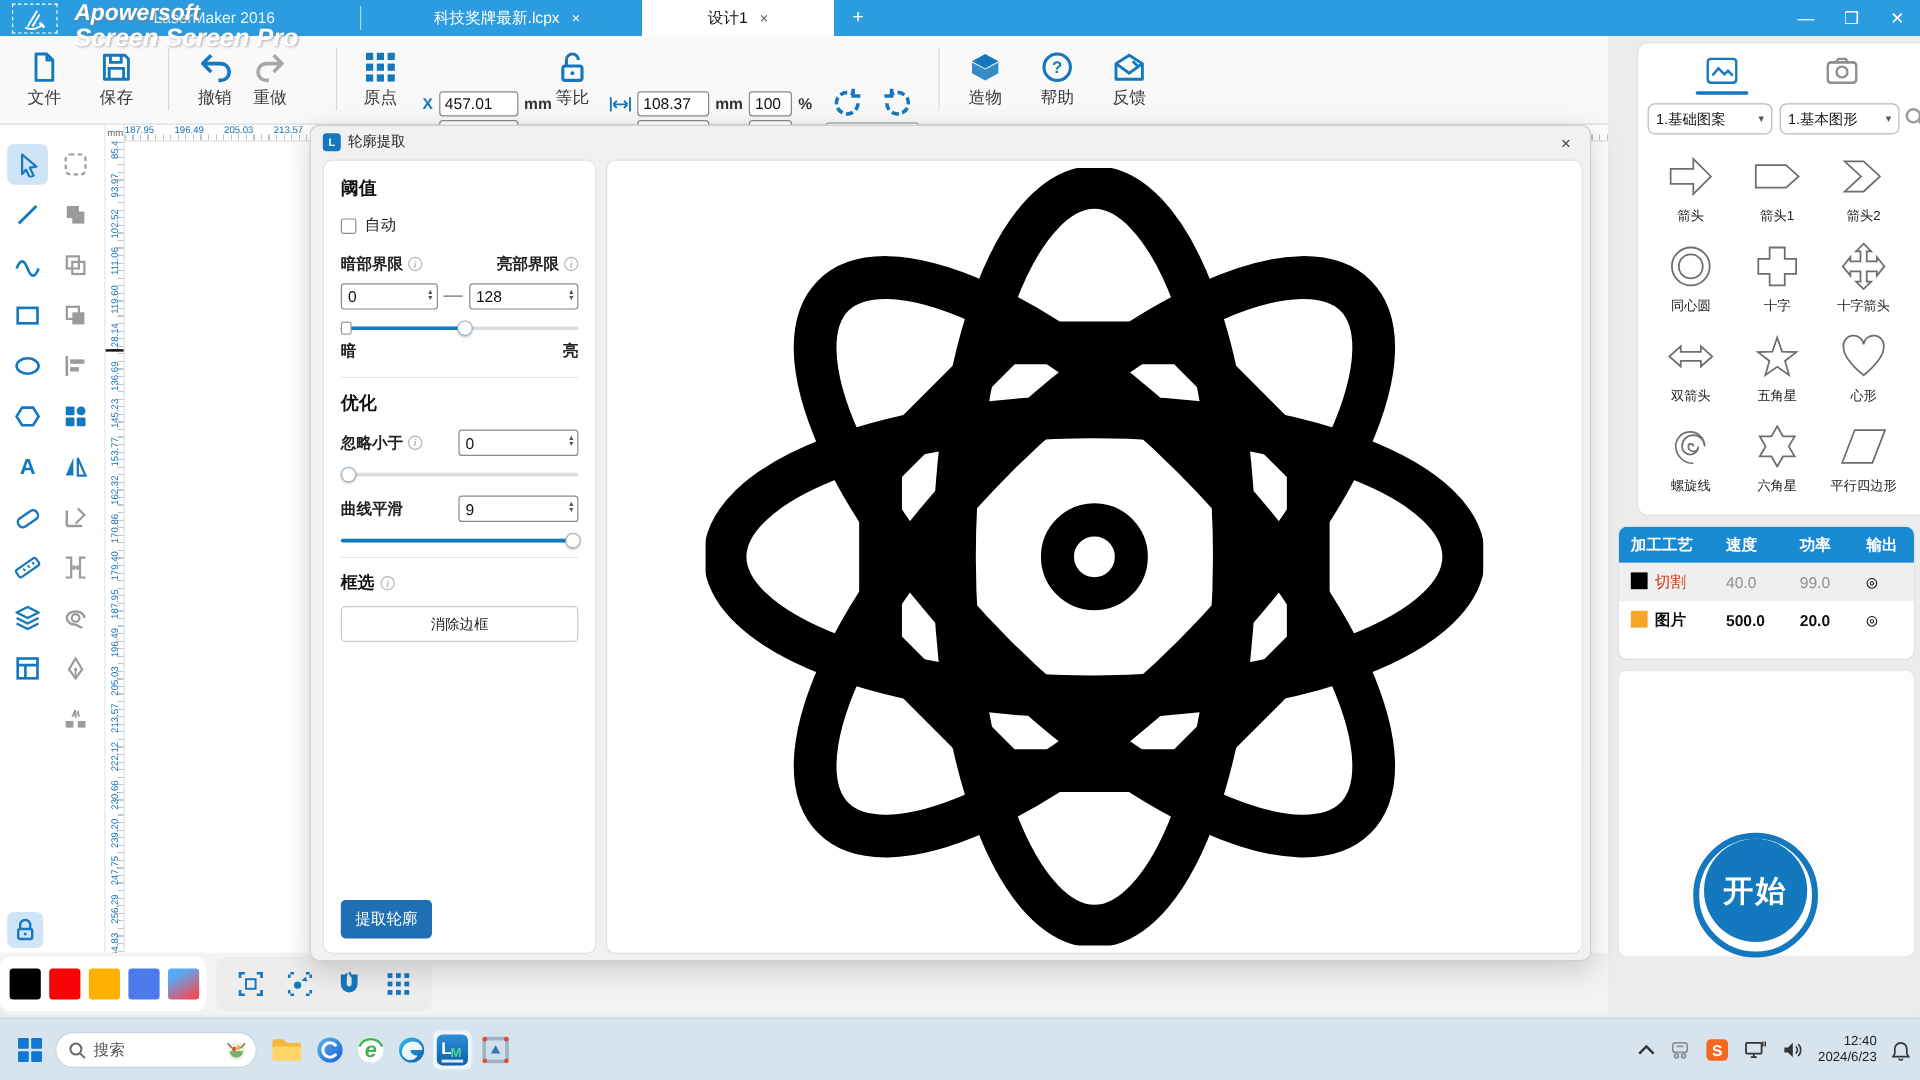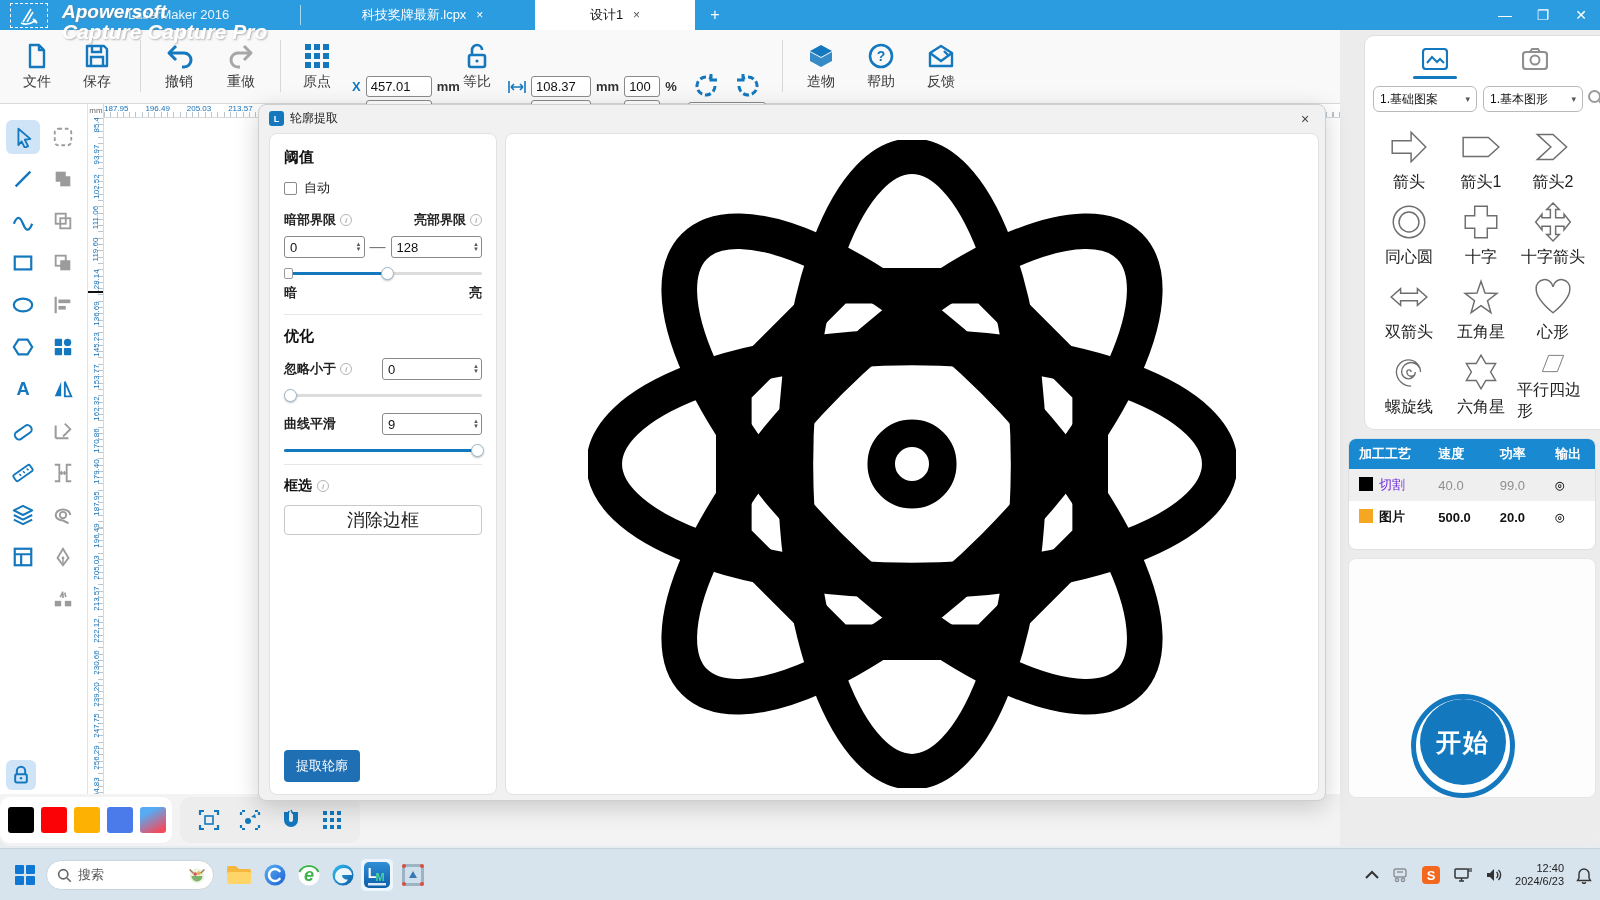--- a/index.html
+++ b/index.html
@@ -68,33 +68,33 @@
   .fld-lbl { font-size:13px; font-weight:bold; color:#222; display:inline-flex; align-items:center; gap:4px; }
   .info { width:12px; height:12px; border:1px solid #b5b5b5; border-radius:50%; color:#b5b5b5; font-size:8px; display:inline-flex; align-items:center; justify-content:center; font-style:italic; font-weight:bold; }
   .spin { display:inline-flex; align-items:center; background:#fff; border:1px solid #8a8a8a; border-radius:3px; height:22px; font-size:13px; padding:0 2px 0 5px; color:#111; justify-content:space-between; }
   .spin .arrows { display:flex; flex-direction:column; font-size:6px; color:#555; line-height:5px; }
   .chk { width:13px; height:13px; border:1px solid #8b8b8b; border-radius:2px; background:#fff; display:inline-block; }
   .track { position:relative; height:3px; background:#dcdcdc; border-radius:2px; }
   .track .fill { position:absolute; height:3px; background:#1478be; border-radius:2px; top:0; }
   .h-round { position:absolute; top:-5px; width:13px; height:13px; border-radius:50%; background:#fff; border:1px solid #9fb6c6; box-shadow:0 1px 2px rgba(0,0,0,.25); }
   .h-square { position:absolute; top:-4px; width:9px; height:11px; background:#fff; border:1px solid #9a9a9a; border-radius:2px; }
   .dlg-hr { border:none; border-top:1px solid #e6e6e6; margin:12px 0; }
-  #clear-btn { width:100%; height:30px; background:#fff; border:1px solid #c9c9c9; border-radius:4px; font-size:18px; color:#222; }
+  #clear-btn { width:100%; height:30px; background:#fff; border:1px solid #c9c9c9; border-radius:4px; font-size:12px; color:#222; }
   #extract-btn { position:absolute; left:14px; bottom:12px; background:#1f6fb5; color:#fff; font-size:13px; border:none; border-radius:4px; padding:7px 12px; }
 
   
   #rightpanel { position:absolute; left:1340px; top:30px; width:260px; height:816px; background:#ececec; }
   #shape-card { position:absolute; left:24px; top:5px; width:248px; height:395px; background:#fff; border:1px solid #e0e0e0; border-radius:10px; }
   .shape-tab { position:absolute; top:8px; width:40px; height:30px; display:flex; align-items:center; justify-content:center; }
   .tab-underline { position:absolute; top:40px; left:48px; width:44px; height:3px; background:#1478be; border-radius:2px; }
   .dd { position:absolute; top:50px; height:26px; border:1px solid #b9b9b9; border-radius:6px; background:#fff; display:flex; align-items:center; justify-content:space-between; padding:0 6px; font-size:12px; color:#111; }
   #shape-grid { position:absolute; left:8px; top:86px; width:216px; height:300px; display:grid; grid-template-columns:repeat(3,1fr); grid-auto-rows:75px; overflow:hidden; }
   .shape-cell { display:flex; flex-direction:column; align-items:center; justify-content:flex-start; gap:4px; padding-top:4px; }
   .shape-cell svg { color:#6e6e6e; }
-  .shape-cell .slbl { font-size:16px; color:#222; }
+  .shape-cell .slbl { font-size:11px; color:#222; }
   #shape-scrollbar { position:absolute; right:4px; top:64px; width:6px; height:150px; background:#c9c9c9; border-radius:3px; }
 
   #proc-card { position:absolute; left:8px; top:408px; width:248px; height:112px; background:#fff; border:1px solid #e0e0e0; border-radius:8px; overflow:hidden; }
   #proc-head { display:flex; background:#1989d1; color:#fff; font-size:13px; font-weight:bold; height:30px; align-items:center; }
   .pc { padding:0 4px; }
   .pc1 { width:86px; padding-left:10px; } .pc2 { width:62px; } .pc3 { width:56px; } .pc4 { width:44px;font-family:Liberation Mono, monospace; }
   .proc-row { display:flex; align-items:center; height:32px; font-size:13px; color:#111; }
   .proc-row.dim { background:#efefef; color:#8f8f8f; }
   .swatch-chip { width:14px; height:14px; display:inline-block; margin-right:6px; vertical-align:-2px; }
   .eye { font-size:15px; color:#111; }
@@ -157,21 +157,21 @@
       <div class="winctl" style="right:38px">
           <span>❐</span>
         </div>
       <div class="winctl" style="right:0">
           <span>✕</span>
         </div>
     </div>
 
     <div id="watermark">
       <div class="w1">Apowersoft</div>
-      <div class="w2">Capture Capture Pro</div>
+      <div class="w2">Screen Screen Pro</div>
     </div>
 
     <div id="toolbar">
       <div class="tbtn" style="left:8px">
         <svg width="26" height="26" viewBox="0 0 26 26">
             <path d="M6 2 h9 l5 5 v17 H6 z M15 2 v5 h5" fill="none" stroke="#1478be" stroke-width="2.4" stroke-linejoin="round"></path>
           </svg>
         <span class="lbl">文件</span>
       </div>
       <div class="tbtn" style="left:68px">
@@ -182,21 +182,21 @@
         <span class="lbl">保存</span>
       </div>
       <div class="tdiv" style="left:140px"></div>
       <div class="tbtn" style="left:150px">
         <svg width="30" height="26" viewBox="0 0 30 26">
             <path d="M6 10 h14 a7 7 0 0 1 0 14 h-2" fill="none" stroke="#1478be" stroke-width="3"></path>
             <path d="M12 3 L5 10 l7 7" fill="none" stroke="#1478be" stroke-width="3" stroke-linejoin="round"></path>
           </svg>
         <span class="lbl">撤销</span>
       </div>
-      <div class="tbtn" style="left:212px">
+      <div class="tbtn" style="left:196px">
         <svg width="30" height="26" viewBox="0 0 30 26">
             <path d="M24 10 h-12 a7 7 0 0 0 0 14 h2" fill="none" stroke="#a7a7a7" stroke-width="3"></path>
             <path d="M18 3 l7 7 -7 7" fill="none" stroke="#a7a7a7" stroke-width="3" stroke-linejoin="round"></path>
           </svg>
         <span class="lbl">重做</span>
       </div>
       <div class="tdiv" style="left:280px"></div>
       <div class="tbtn" style="left:288px">
         <svg width="26" height="26" viewBox="0 0 26 26">
             <g fill="#1478be">
@@ -691,21 +691,21 @@
       </div>
 
       <div id="proc-card">
         <div id="proc-head">
           <span class="pc pc1">加工工艺</span>
           <span class="pc pc2">速度</span>
           <span class="pc pc3">功率</span>
           <span class="pc pc4">输出</span>
         </div>
         <div class="proc-row dim">
-          <span class="pc pc1" style="color:#6d28d9"><span class="swatch-chip" style="background: rgb(0, 0, 0);"></span><span>切割</span></span>
+          <span class="pc pc1" style="color:#c2410c"><span class="swatch-chip" style="background: rgb(0, 0, 0);"></span><span>切割</span></span>
           <span class="pc pc2">40.0</span>
           <span class="pc pc3">99.0</span>
           <span class="pc pc4 eye">◎</span>
         </div>
         <div class="proc-row">
           <span class="pc pc1" style="font-weight:bold"><span class="swatch-chip" style="background: rgb(245, 166, 35);"></span><span>图片</span></span>
           <span class="pc pc2" style="font-weight:bold">500.0</span>
           <span class="pc pc3" style="font-weight:bold">20.0</span>
           <span class="pc pc4 eye">◎</span>
         </div>

